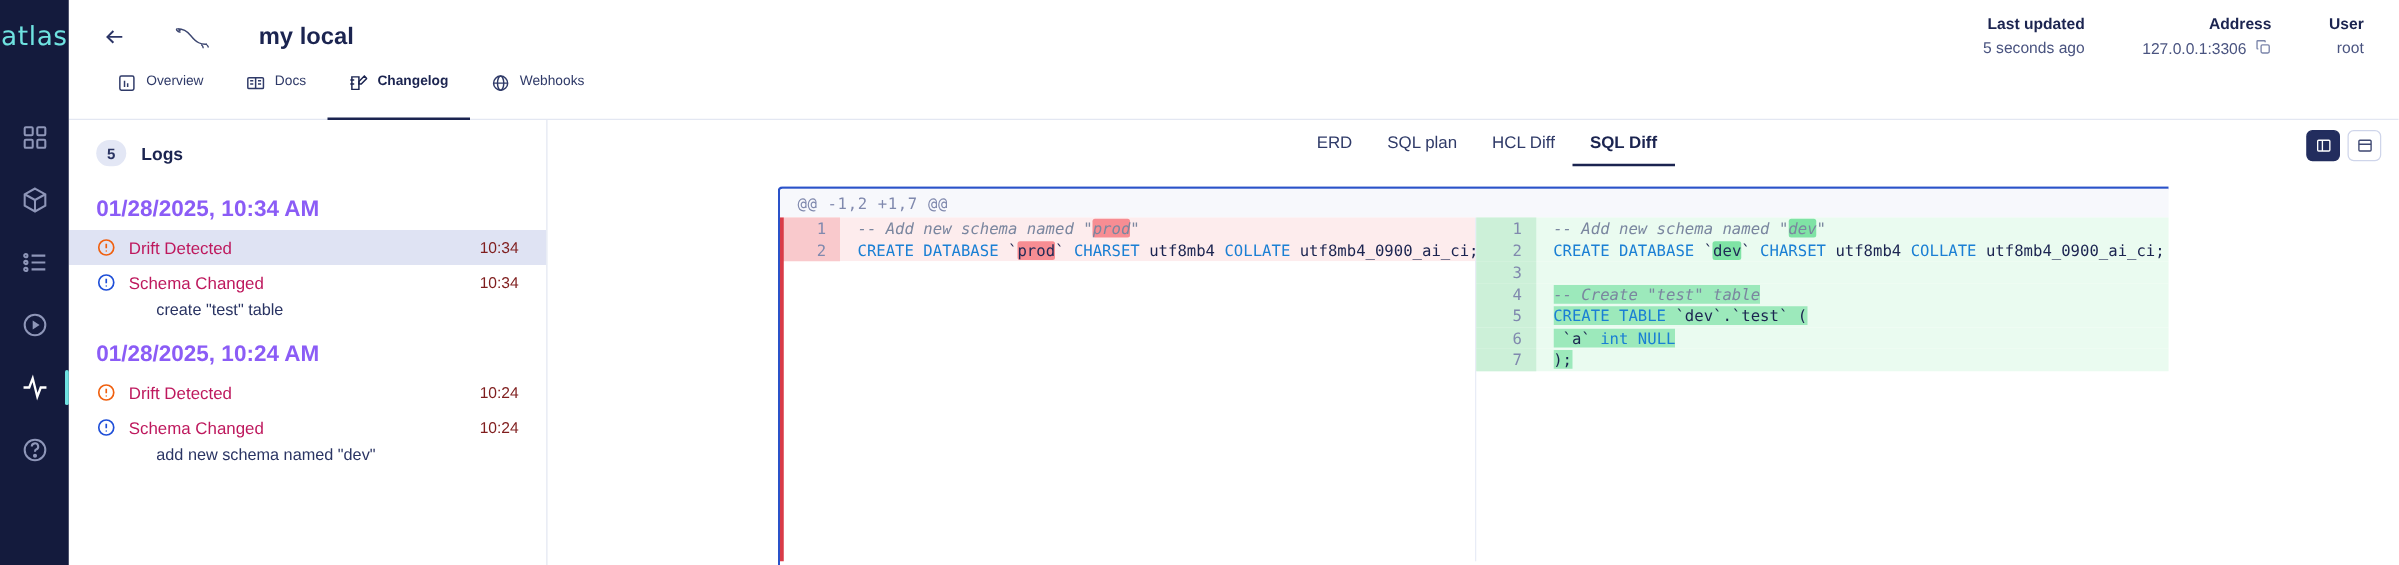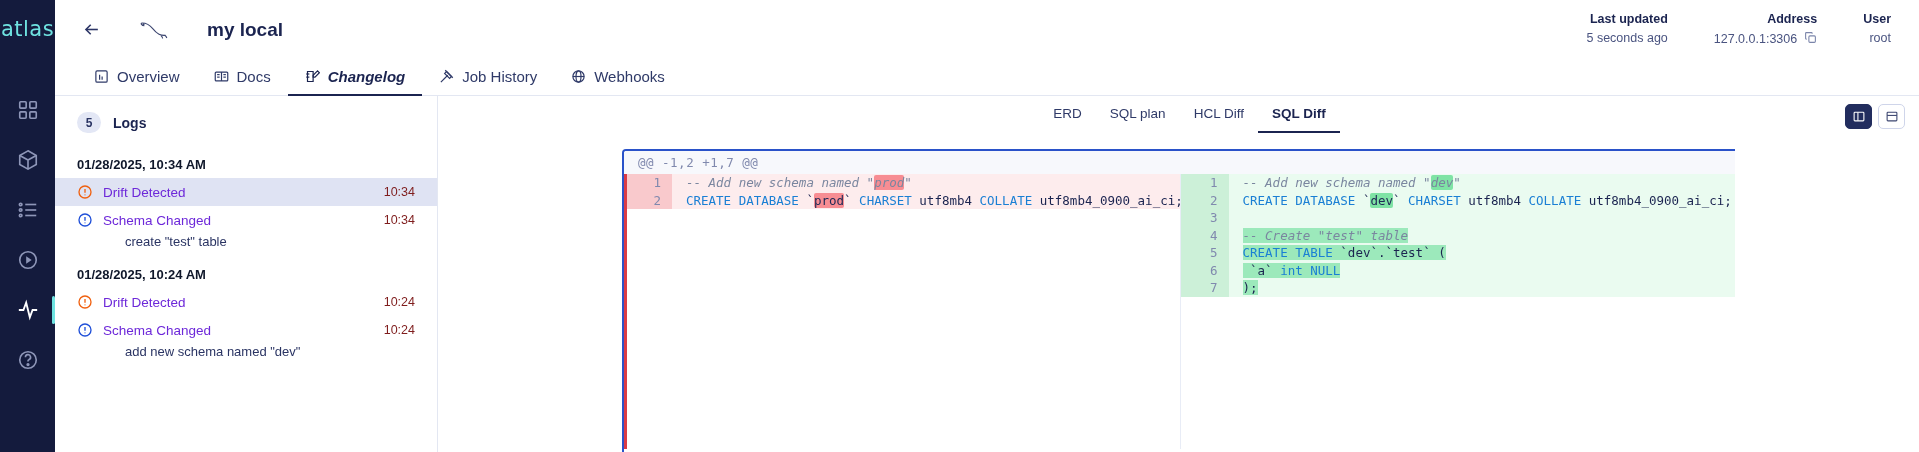--- a/index.html
+++ b/index.html
@@ -79,26 +79,26 @@
 
   
   .tabs {
     height: 37px; flex: 0 0 37px;
     display: flex; align-items: stretch;
     border-bottom: 1px solid #e3e7f2;
     padding-left: 22px;
     background: #fff;
   }
   .tab {
-    display: flex; align-items: center; gap: 8px;
-    padding: 0 17px; font-size: 15px; color: #2f3a68;
+    display: flex; gap: 8px;
+    padding: 0 17px; font-size: 11px; color: #2f3a68;
     border-bottom: 2px solid transparent;
     margin-bottom: -1px; white-space: nowrap;
   }
-  .tab.active { color: #1b2450; font-weight: bold; border-bottom-color: #1b2450; font-style: italic; }
+  .tab.active { color: #1b2450; font-weight: bold; border-bottom-color: #1b2450; }
   .tab svg { display: block; }
 
   
   .content { flex: 1 1 auto; display: flex; min-height: 0; }
 
   
   .logs {
     width: 383px; flex: 0 0 383px;
     border-right: 1px solid #e3e7f2;
     padding: 16px 0 0 0;
@@ -107,28 +107,28 @@
   }
   .logs-head { display: flex; align-items: center; gap: 12px; padding: 0 22px 14px 22px; }
   .logs-count {
     background: #e3e7f5; color: #2a3karen; color:#2a3463;
     border-radius: 11px; min-width: 24px; height: 21px;
     display: flex; align-items: center; justify-content: center;
     font-size: 12px; font-weight: bold; padding: 0 7px;
   }
   .logs-title { font-size: 14px; font-weight: bold; color: #1b2450; }
   .log-date {
-    font-size: 13px; font-weight: bold; color: #0f172a;
+    font-size: 18px; font-weight: bold; color: #8b5cf6;
     padding: 10px 22px 6px 22px;
   }
   .log-item { padding: 6px 22px; }
   .log-item.selected { background: #dfe3f3; }
   .log-row { display: flex; align-items: center; }
   .log-ico { width: 16px; height: 16px; margin-right: 10px; flex: 0 0 16px; }
-  .log-label { font-size: 13.5px; color: #6d28d9; flex: 1 1 auto; }
+  .log-label { font-size: 13.5px; color: #be185d; flex: 1 1 auto; }
   .log-time { font-size: 12.5px; color: #7f1d1d; }
   .log-sub { font-size: 13px; color: #2a3463; padding: 6px 22px 2px 48px; }
 
   
   .diff-panel { flex: 1 1 auto; display: flex; flex-direction: column; min-width: 0; padding-left: 0; align-items: center; }
   .subtabs {
     height: 37px; flex: 0 0 37px; display: flex; align-items: stretch;
     padding-left: 22px;
   }
   .subtab {
@@ -323,30 +323,20 @@
               <line x1="2" y1="8" x2="7" y2="8"></line>
               <line x1="2" y1="13" x2="7" y2="13"></line>
             <path d="M20 3l-7 7v3h3l7-7z"></path>
           </svg>
           </span>
         <span>Changelog</span>
       </div>
       <div class="tab">
         <span>
           <svg width="15" height="15" viewBox="0 0 24 24" fill="none" stroke="currentColor" stroke-width="1.9">
-            <path d="M3 21L14 10"></path>
-              <path d="M12 4l8 8-3 3-8-8z"></path>
-              <line x1="10" y1="2" x2="22" y2="14"></line>
-          </svg>
-          </span>
-        <span>Job History</span>
-      </div>
-      <div class="tab">
-        <span>
-          <svg width="15" height="15" viewBox="0 0 24 24" fill="none" stroke="currentColor" stroke-width="1.9">
             <circle cx="12" cy="12" r="9"></circle>
               <ellipse cx="12" cy="12" rx="4" ry="9"></ellipse>
               <line x1="3" y1="12" x2="21" y2="12"></line>
           </svg>
           </span>
         <span>Webhooks</span>
       </div>
     </div>
 
     <div class="content">

